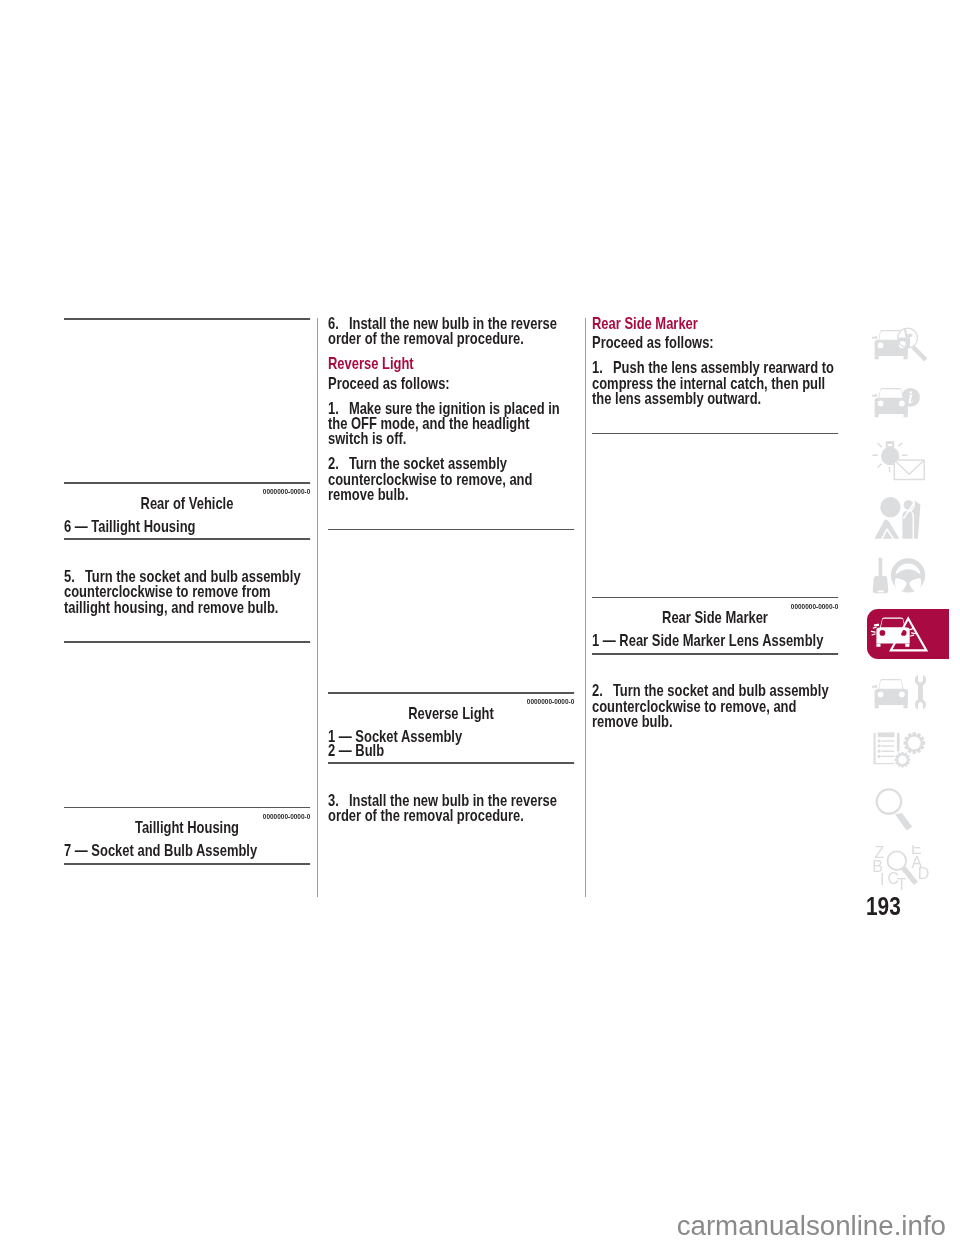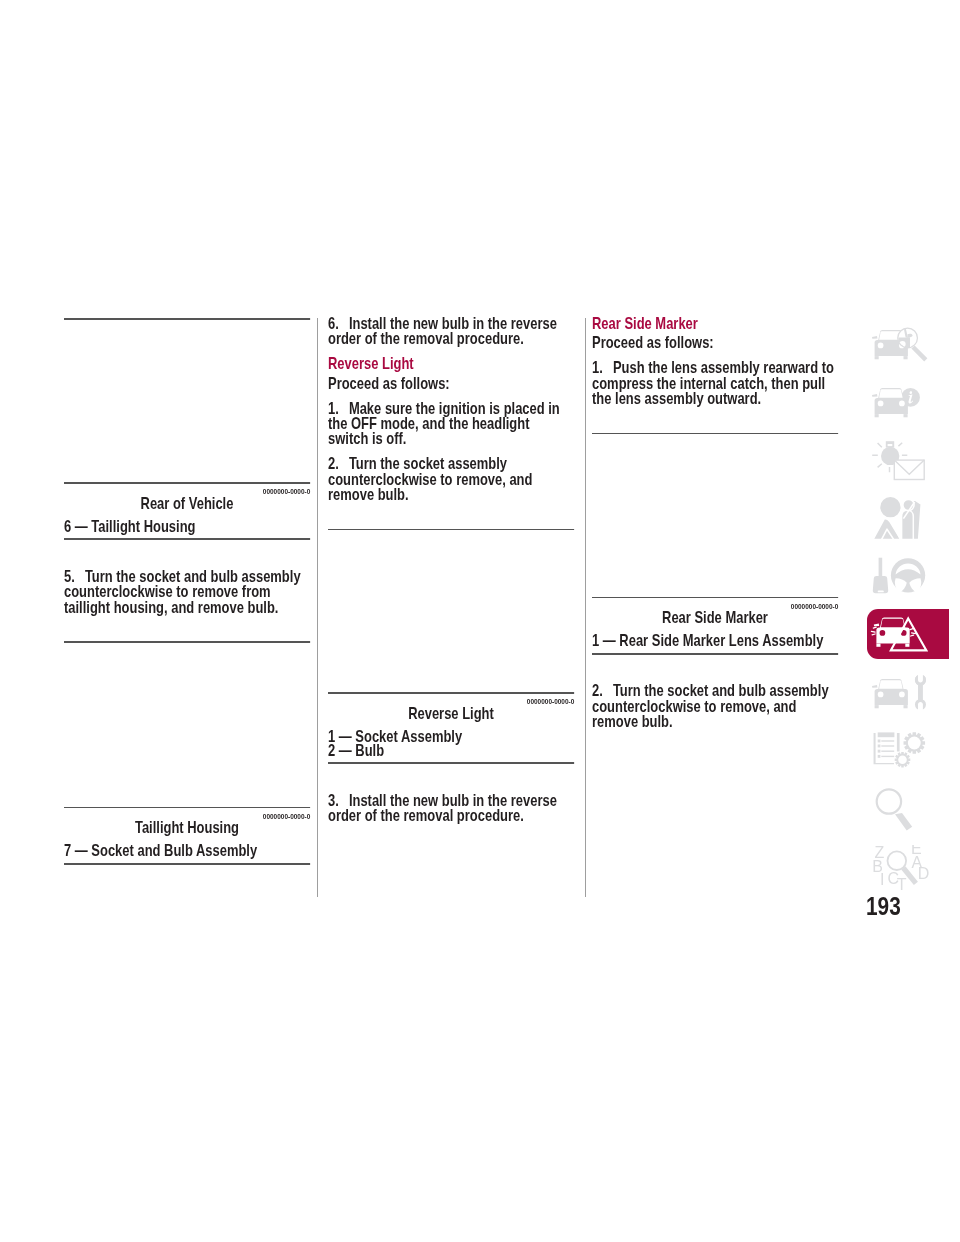--- a/index.html
+++ b/index.html
@@ -332,13 +332,14 @@
               <text x="45.7" y="26.0">D</text>
             </g>
             <path d="M29.39 16.64 L41.89 31.94 L45.91 28.66 L33.41 13.36 Z" fill="#dcdddf"></path>
             <circle cx="24.8" cy="7.7" r="9.3" fill="none" stroke="#dcdddf" stroke-width="1.8"></circle>
           </svg>
         </span>
       </div>
     </div>
 
   <div id="pageno">193</div>
+  <div id="watermark">carmanualsonline.info</div>
 </div>
 
 </body></html>

